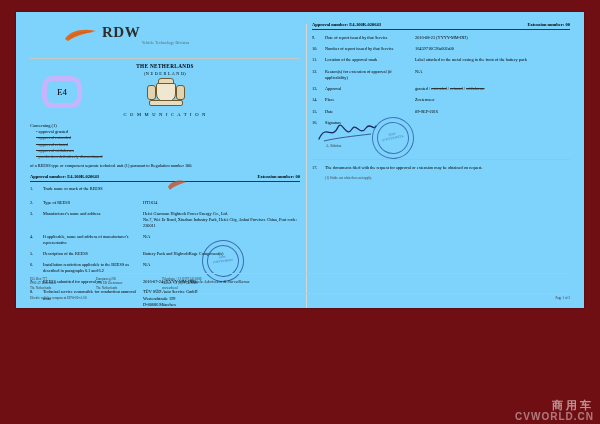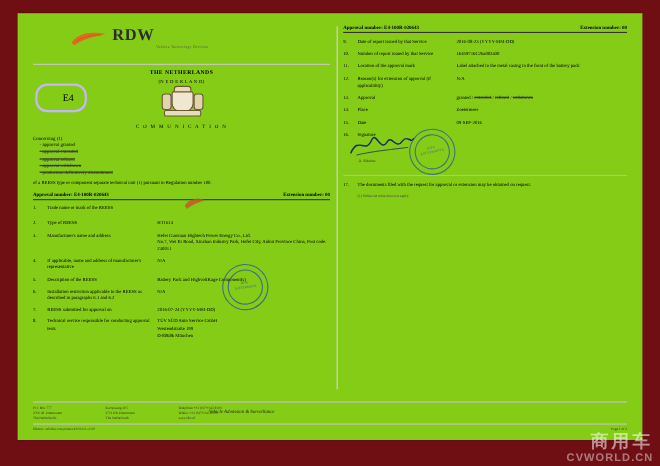--- a/index.html
+++ b/index.html
@@ -3,22 +3,22 @@
 <meta charset="utf-8">
 <style>
   html,body{margin:0;padding:0;}
   body{
     width:600px;height:424px;overflow:hidden;
     background:#6f0f14;
     font-family:"Liberation Serif", serif;
     position:relative;
   }
   #doc-frame{
-    position:absolute;left:16px;top:12px;width:568px;height:388px;
-    background:#84cc16;
+    position:absolute;left:16px;top:12px;width:568px;height:296px;
+    background:#7dd3fc;
     box-shadow:0 0 2px rgba(0,0,0,.4);
     overflow:hidden;
   }
   .col-left{position:absolute;left:14px;top:10px;width:270px;}
   .col-right{position:absolute;left:296px;top:10px;width:258px;}
   .vrule{position:absolute;left:290px;top:12px;width:1px;height:330px;background:#d7d7d2;}
 
   
   .rdw-logo{position:relative;height:34px;}
   .rdw-word{
@@ -34,24 +34,24 @@
     position:absolute;left:34px;top:6px;width:34px;height:14px;
   }
   .hr-top{border:0;border-top:1px solid #c9c9c4;margin:2px 0 4px 0;}
 
   .ctr{text-align:center;}
   .nl-title{font-size:5.2px;font-weight:bold;letter-spacing:.4px;line-height:1.5;}
   .nl-sub{font-size:4.2px;letter-spacing:.3px;}
   .commu{font-size:4.6px;letter-spacing:1.2px;margin-top:4px;}
 
   .e4box{
-    position:absolute;left:2px;top:54px;
-    width:30px;height:22px;border:2px solid #c4b5fd;border-radius:11px/11px;
+    position:absolute;left:12px;top:54px;
+    width:30px;height:22px;border:5px solid #c4b5fd;border-radius:11px/11px;
     display:flex;align-items:center;justify-content:center;
-    font-size:9px;font-family:"Liberation Serif",serif;padding-left:13px;
+    font-size:9px;font-family:"Liberation Serif",serif;
   }
   .crest{
     width:44px;height:30px;margin:2px auto 1px auto;
     position:relative;
   }
   .crest .shield{
     position:absolute;left:13px;top:5px;width:18px;height:17px;
     background:#efe7cf;border:.6px solid #6b5a33;border-radius:2px 2px 8px 8px;
   }
   .crest .crown{
@@ -147,21 +147,21 @@
   }
 
   
   .watermark{
     position:absolute;right:6px;bottom:2px;
     color:rgba(255,255,255,.55);
     font-family:"Liberation Sans",sans-serif;
     font-size:15px;font-weight:bold;letter-spacing:2px;
     text-align:right;line-height:1.1;
   }
-  .watermark .cn{font-size:16px;letter-spacing:3px;display:block;}
+  .watermark .cn{font-size:11px;letter-spacing:3px;display:block;}
   .watermark .en{font-size:10px;letter-spacing:1px;display:block;opacity:.8;}
 </style>
 </head>
 <body>
 
 <div id="doc-frame">
 
   <div class="vrule"></div>
 
   <div class="col-left">

